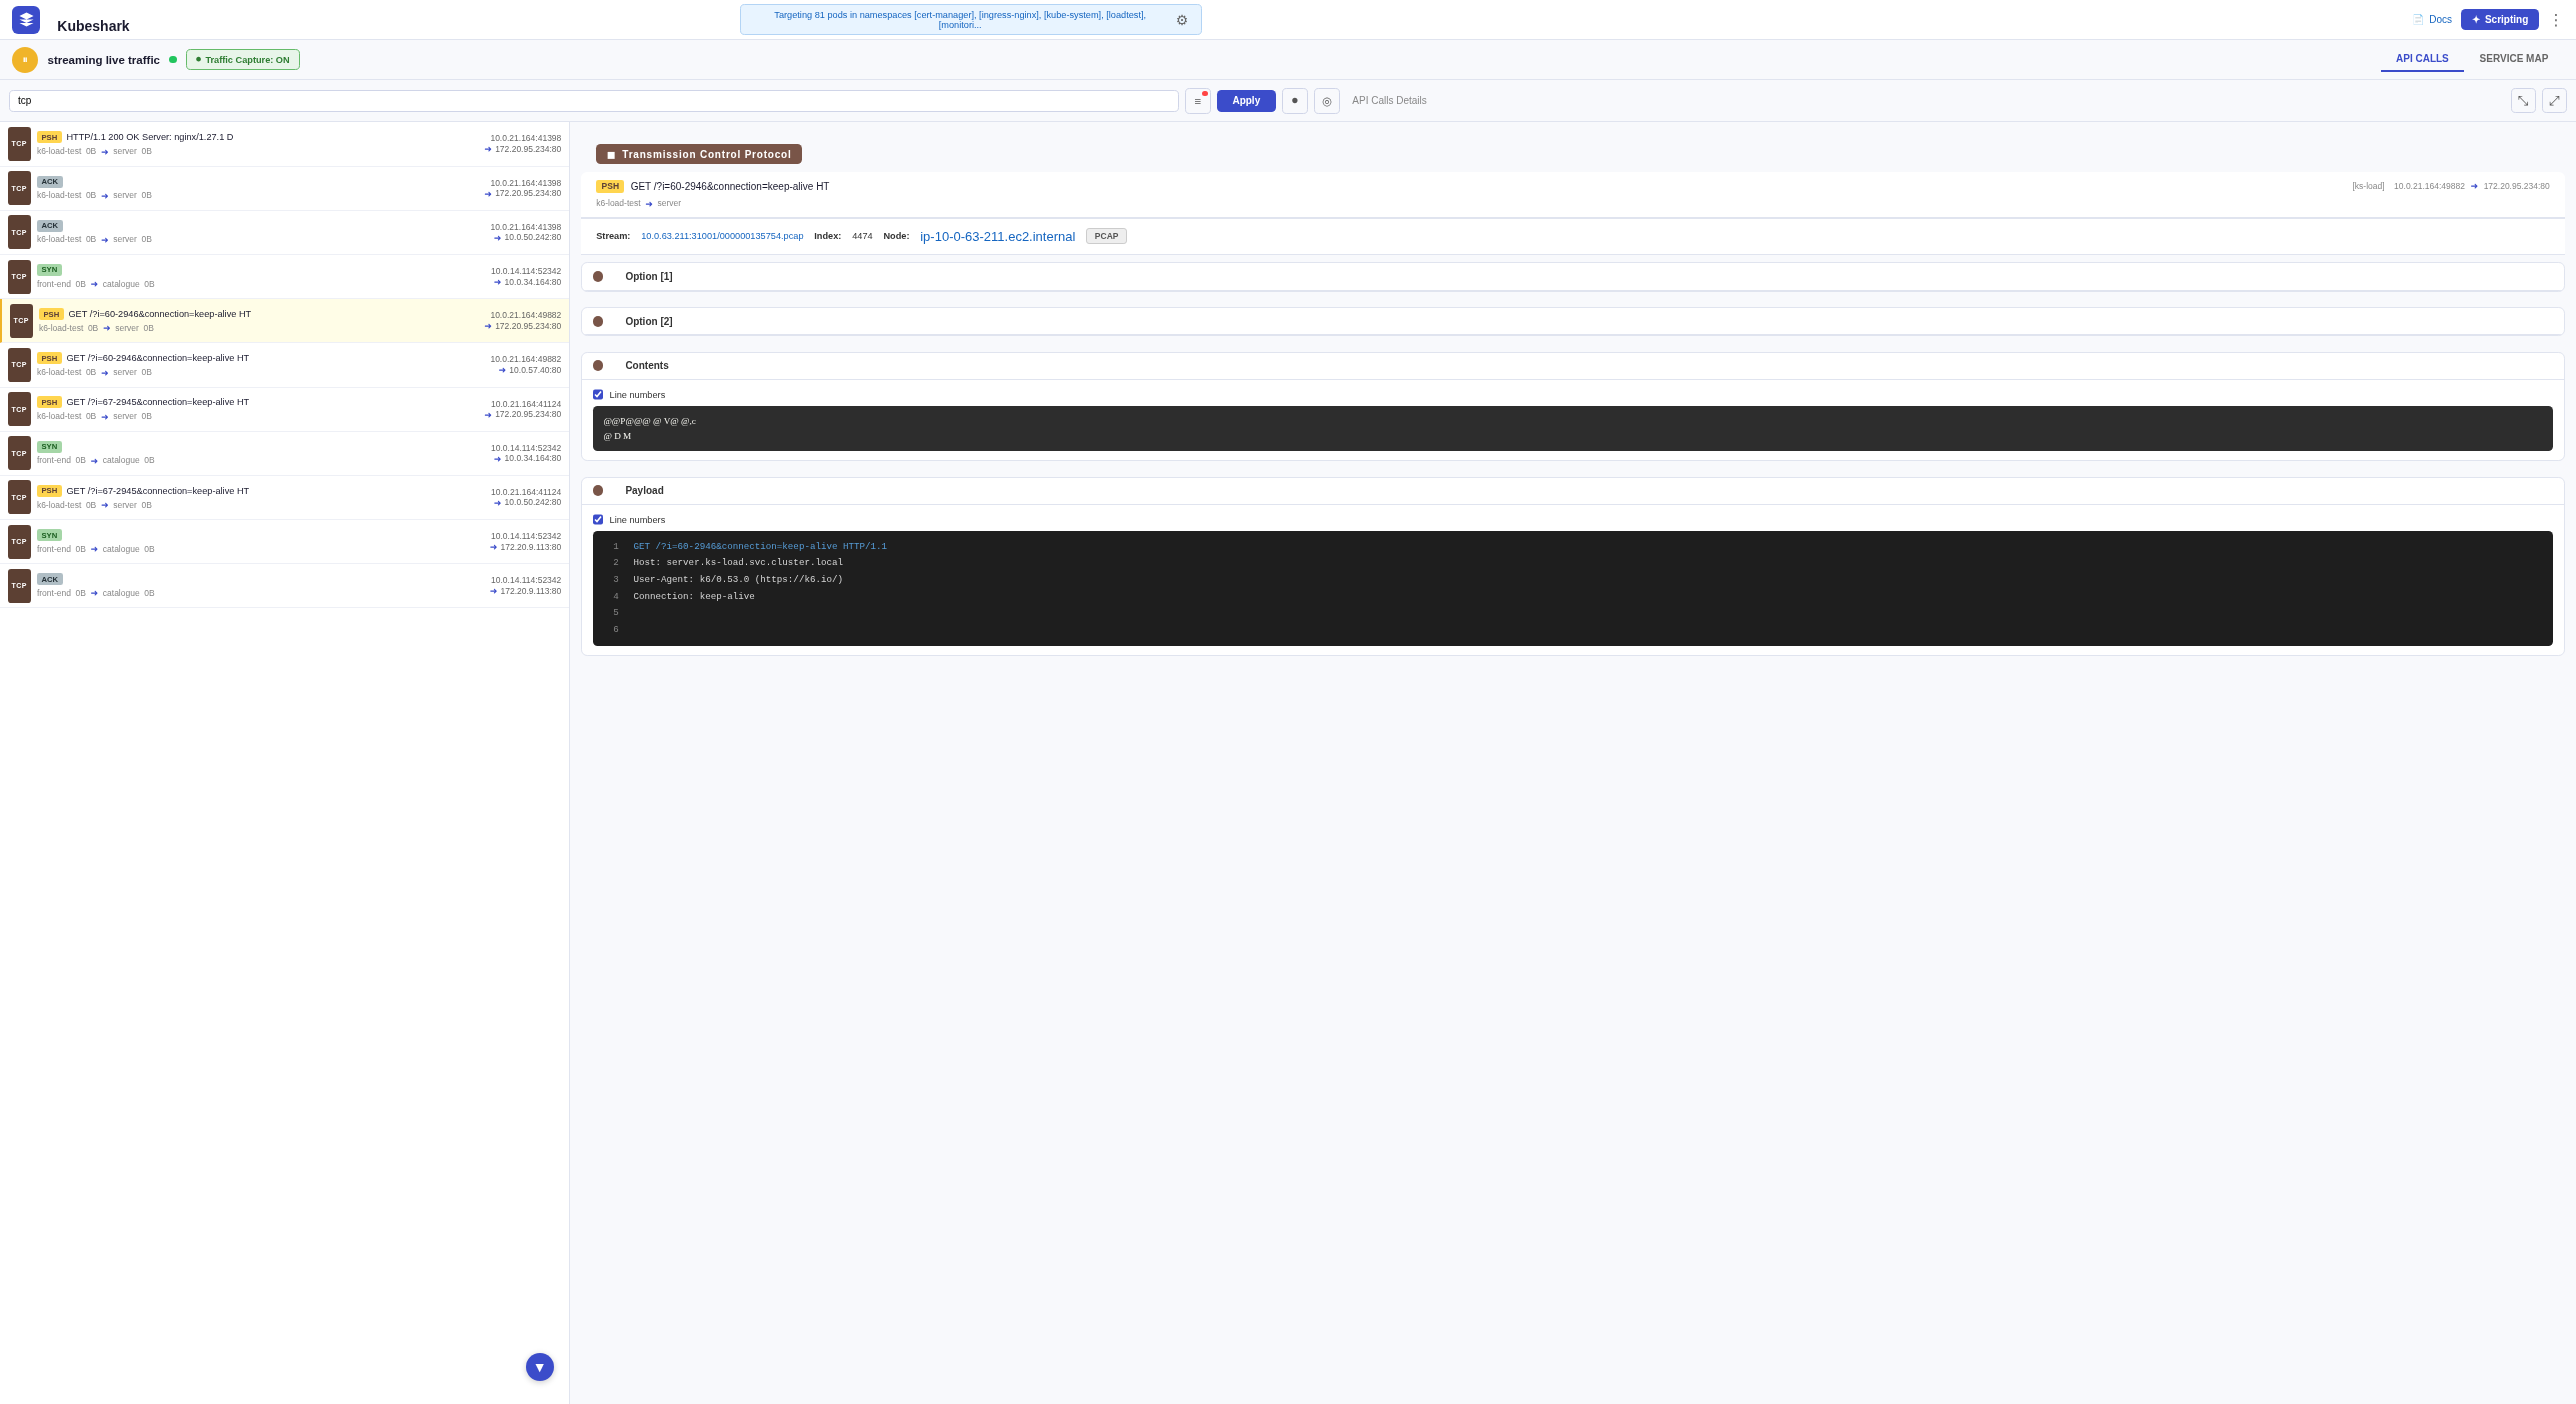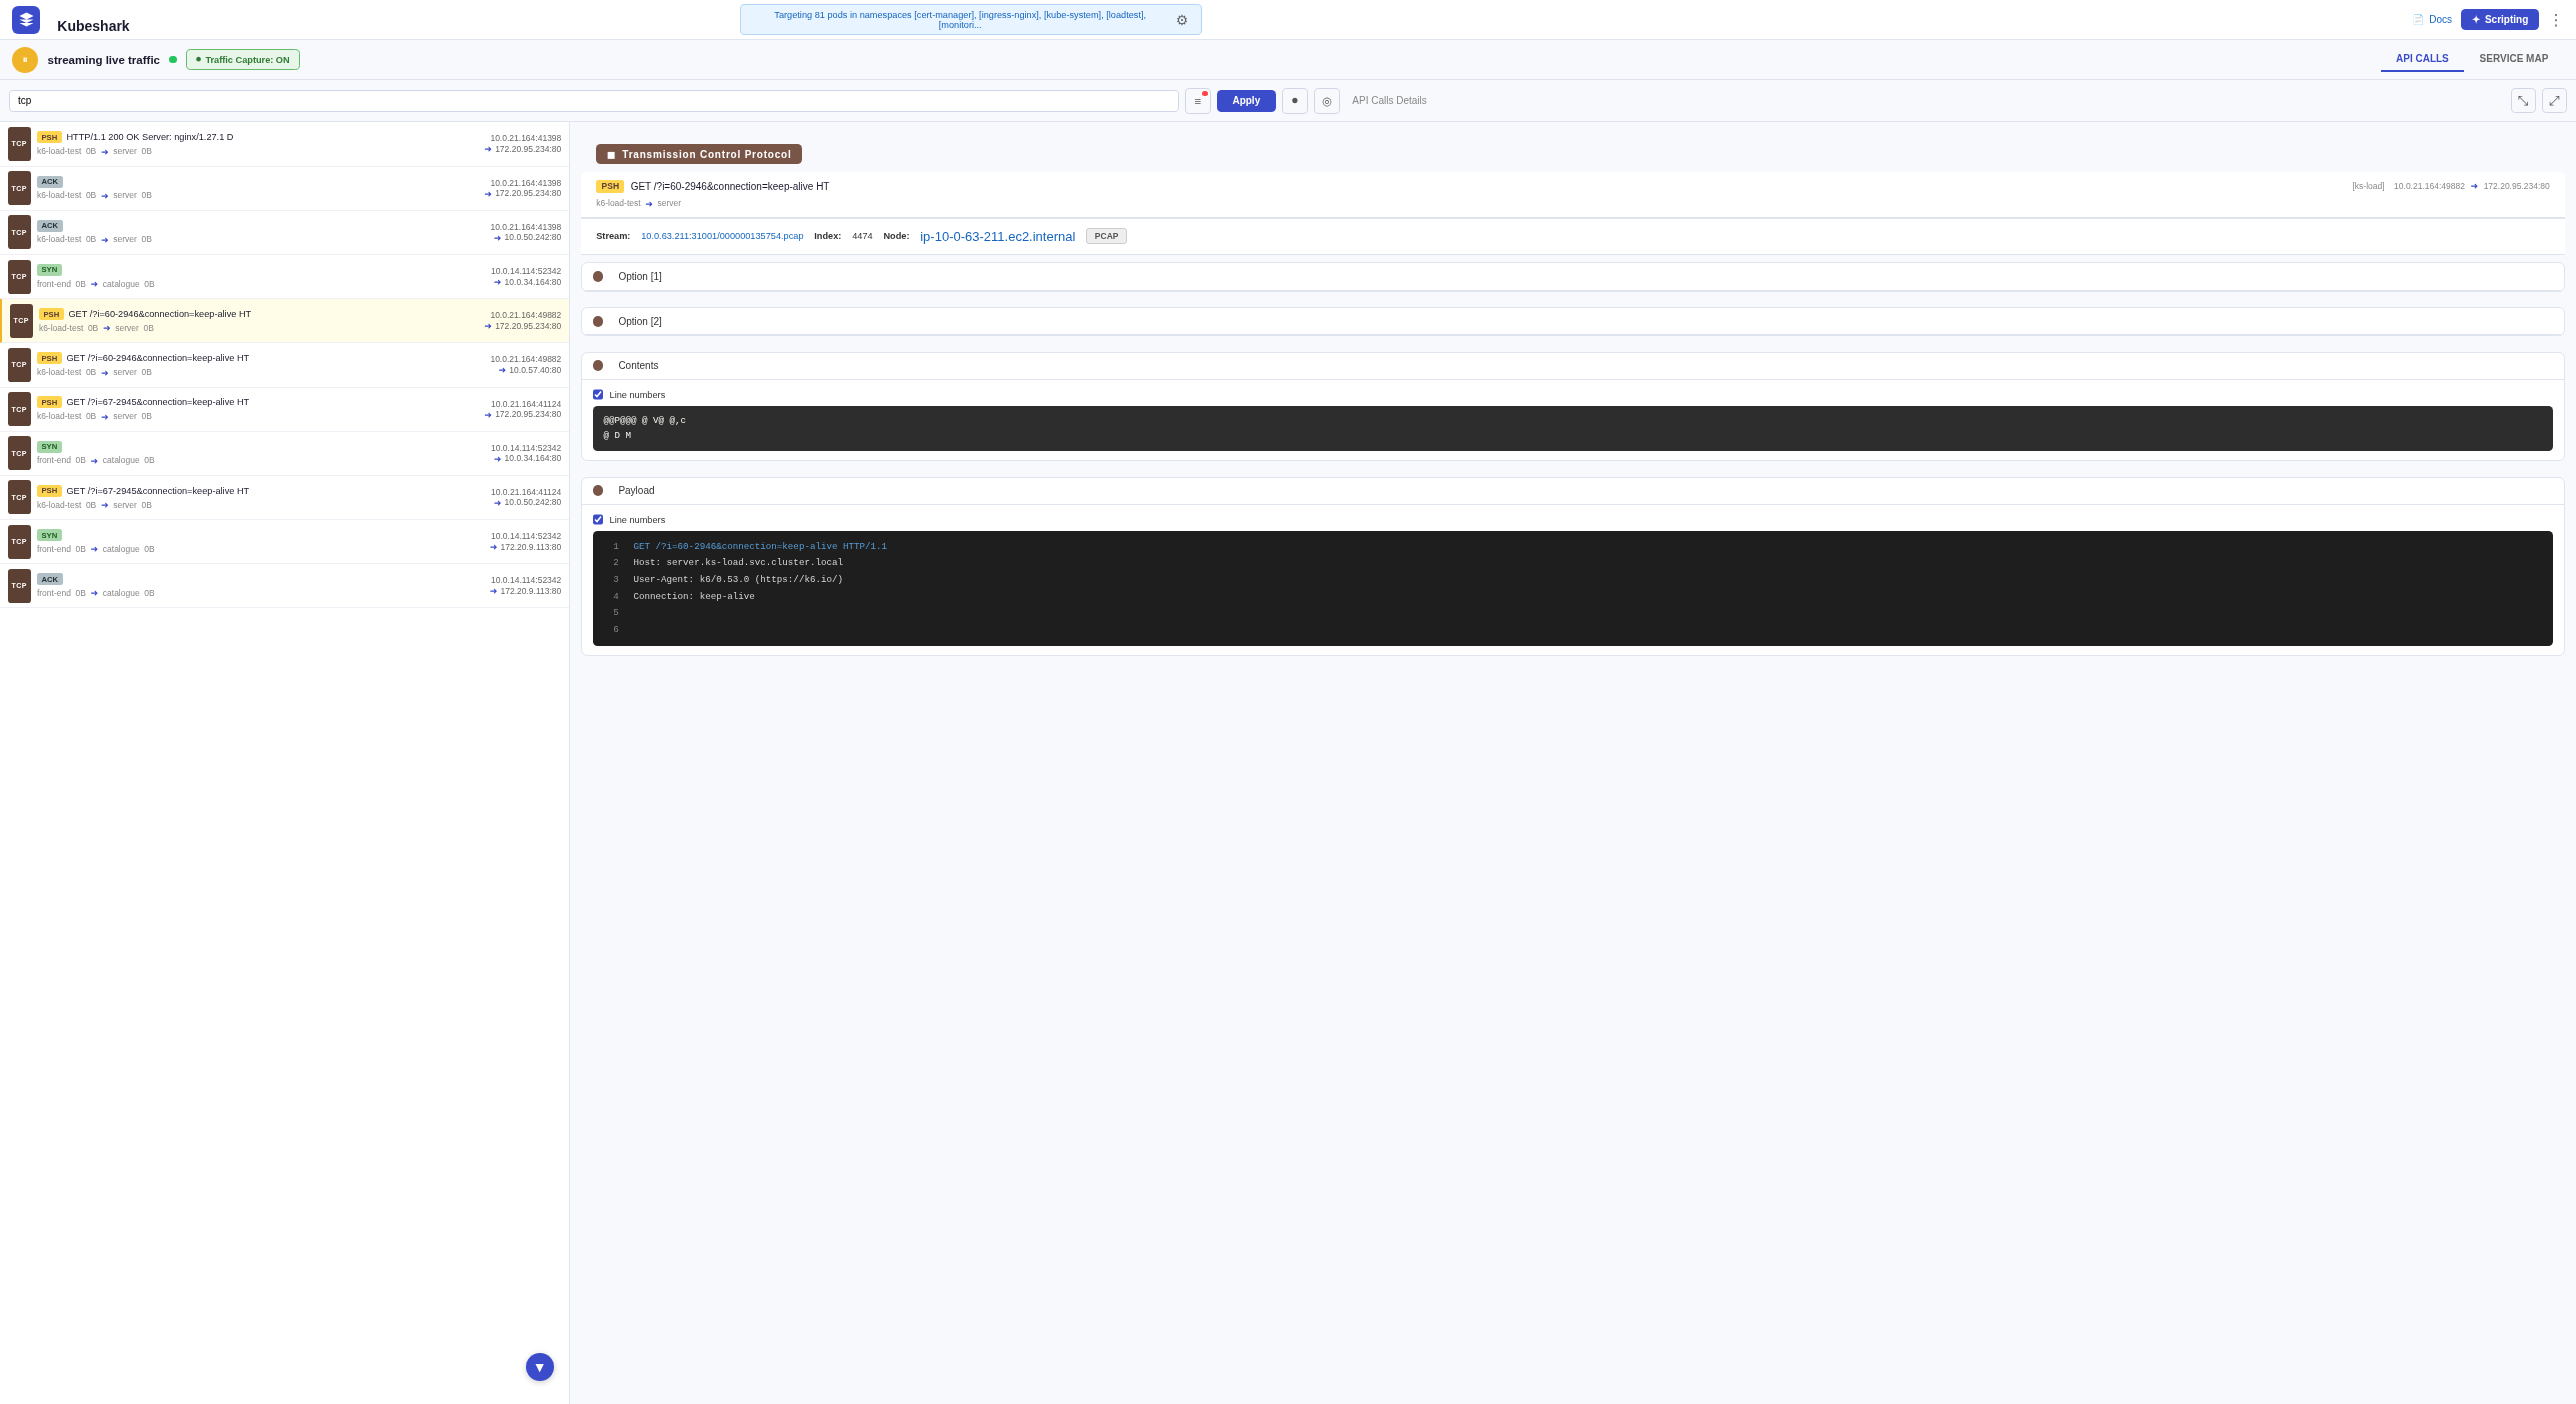--- a/index.html
+++ b/index.html
@@ -135,31 +135,31 @@
     .index-value { font-size: 9.2px; color: #333; }
     .node-label { font-size: 9.2px; font-weight: 600; color: #333; }
     .node-value { font-size: 13px; color: #1565c0; }
     .pcap-btn {
       background: #eeeeee; border: 0.8px solid #ccc; border-radius: 3.1px;
       padding: 2.3px 7.7px; font-size: 8.5px; font-weight: 600; color: #555; cursor: pointer;
     }
 
     .section-block { background: #fff; margin: 7.7px 10.8px; border-radius: 6.2px; border: 0.8px solid #e0e4ef; overflow: hidden; }
     .section-header {
-      display: flex; align-items: flex-start; gap: 15px; padding: 7.7px 10.8px; cursor: pointer;
-      border-bottom: 0.8px solid #e0e4ef; font-weight: 400; font-size: 10px; color: #333;
+      display: flex; align-items: flex-start; gap: 22px; padding: 7.7px 10.8px; cursor: pointer;
+      border-bottom: 0.8px solid #e0e4ef; font-weight: 700; font-size: 10px; color: #333;
     }
     .section-circle { width: 10.8px; height: 10.8px; border-radius: 50%; background: #795548; display: inline-block; }
     .section-body { padding: 9.2px 10.8px; }
     .checkbox-row { display: flex; align-items: center; gap: 6.2px; margin-bottom: 6.2px; font-size: 9.2px; color: #333; }
     .checkbox-row input[type=checkbox] { accent-color: #3b4cca; width: 10.8px; height: 10.8px; }
 
     .contents-code {
       background: #2d2d2d; color: #f8f8f2; border-radius: 4.6px; padding: 7.7px 10.8px;
-      font-family: Liberation Mono, monospace; font-size: 9.2px; line-height: 1.6; margin-top: 4.6px;
+      font-family: Liberation Serif, serif; font-size: 9.2px; line-height: 1.6; margin-top: 4.6px;
     }
     .payload-code {
       background: #1e1e1e; color: #d4d4d4; border-radius: 4.6px; padding: 7.7px 10.8px;
       font-family: 'Courier New', monospace; font-size: 9.2px; line-height: 1.8; margin-top: 1px;
     }
     .line-num { color: #858585; display: inline-block; width: 15.4px; text-align: right; margin-right: 9.2px; user-select: none; }
     
     .traffic-list::-webkit-scrollbar { width: 4.6px; }
     .traffic-list::-webkit-scrollbar-thumb { background: #c5c8d8; border-radius: 2.3px; }
 

